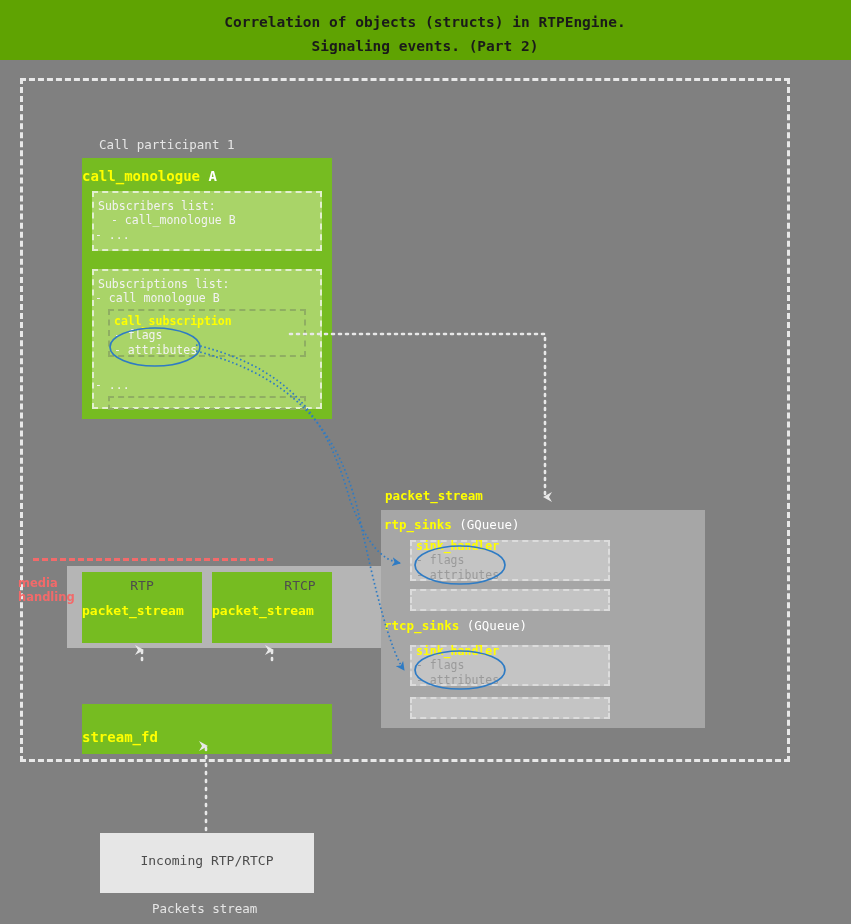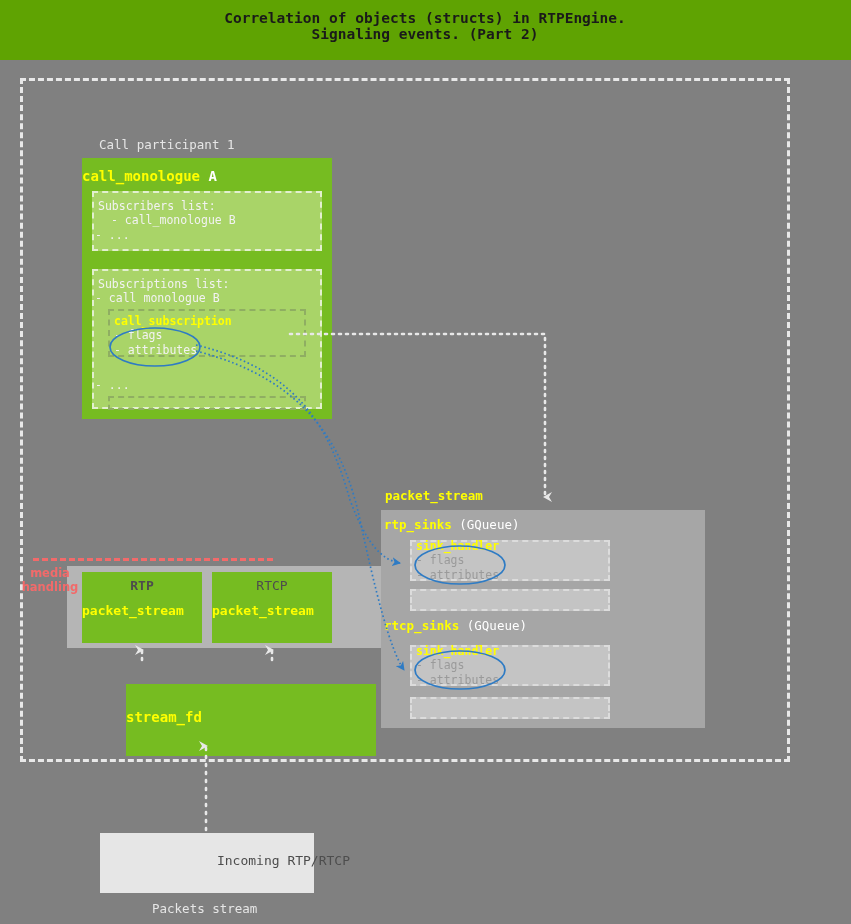--- a/index.html
+++ b/index.html
@@ -12,21 +12,21 @@
   .stage{position:absolute;left:0;top:0;width:851px;height:924px;}
 
   
   .header{
     position:absolute;left:0;top:0;width:851px;height:60px;
     background:#5fa302;
   }
   .hdr-title{
     position:absolute;left:160px;top:10px;width:530px;
     text-align:center;color:#1a1a1a;
-    font-size:14.5px;line-height:16px;font-weight:bold;
+    font-size:14.5px;line-height:24px;font-weight:bold;
     font-family:"DejaVu Sans Mono","Liberation Mono",monospace;
     white-space:pre-line;
   }
   
   .logo{position:absolute;left:30px;top:4px;width:110px;height:54px;}
   .logo svg{display:block;}
 
   
   .outer-dashed{
     position:absolute;left:20px;top:78px;width:770px;height:684px;
@@ -74,23 +74,24 @@
 
   
   .media-strip{
     position:absolute;background:#b5b5b5;
   }
   .media-dash{
     position:absolute;border-top:3px dashed #f26a6a;
   }
   .media-lbl{
     position:absolute;color:#f26a6a;font-weight:bold;font-size:11.5px;
-    line-height:14px;text-align:center;
+    line-height:14px;
     font-family:"DejaVu Sans","Liberation Sans",sans-serif;
     white-space:pre-line;
+    margin-top:10px;
   }
   .sub-top-lbl{
     position:absolute;width:100%;text-align:center;color:#4d4d4d;
     font-size:13px;font-family:"DejaVu Sans Mono","Liberation Mono",monospace;
   }
 
   
   .ps-panel{
     position:absolute;left:381px;top:510px;width:324px;height:218px;
     background:#a6a6a6;
@@ -115,24 +116,23 @@
     font-family:"DejaVu Sans Mono","Liberation Mono",monospace;
     white-space:pre;
   }
 
   
   .incoming{
     position:absolute;left:100px;top:833px;width:214px;height:60px;
     background:#e6e6e6;
   }
   .incoming span{
-    position:absolute;left:0;top:20px;width:100%;text-align:right;
+    position:absolute;left:0;top:20px;width:100%;text-align:center;
     color:#4d4d4d;font-size:13px;
     font-family:"DejaVu Sans Mono","Liberation Mono",monospace;
-    margin-left:36px;
   }
 
   
   .overlay{position:absolute;left:0;top:0;width:851px;height:924px;pointer-events:none;}
 </style>
 </head>
 <body>
 
 <div class="stage">
 
@@ -166,30 +166,30 @@
   <div class="lgtext" style="left:95px;top:378px;">- ...</div>
   <div class="subpanel" style="left:108px;top:396px;width:198px;height:14px;"></div>
 
 
   <div class="media-strip" style="left:67px;top:566px;width:314px;height:82px;"></div>
   <div class="media-dash" style="left:33px;top:558px;width:240px;"></div>
   <div class="media-lbl" style="left:18px;top:566px;width:64px;">media
 handling</div>
 
   <div class="gbox" style="left:82px;top:572px;width:120px;height:71px;">
-    <div class="sub-top-lbl" style="top:6px;font-weight:bold;">RTP</div>
+    <div class="sub-top-lbl" style="top:6px;">RTP</div>
     <div class="gbox-title" style="top:31px;font-size:13px;">packet_stream</div>
   </div>
 
-  <div class="gbox" style="left:212px;top:572px;width:120px;height:71px;">
+  <div class="gbox" style="left:212px;top:572px;width:120px;height:71px;padding-left:28px;">
     <div class="sub-top-lbl" style="top:6px;">RTCP</div>
     <div class="gbox-title" style="top:31px;font-size:13px;">packet_stream</div>
   </div>
 
-  <div class="gbox" style="left:82px;top:684px;width:250px;height:72px;margin-left:44px;">
+  <div class="gbox" style="left:82px;top:704px;width:250px;height:50px;">
     <div class="gbox-title" style="top:25px;">stream_fd</div>
   </div>
 
   <div class="ps-lbl-yellow" style="left:385px;top:488px;">packet_stream</div>
 
   <div class="ps-panel"></div>
 
   <div class="ps-lbl-yellow" style="left:384px;top:517px;"><span>rtp_sinks</span><span class="ps-lbl-gq">&nbsp;</span><span class="ps-lbl-gq">(GQueue)</span></div>
 
   <div class="sink-box" style="left:410px;top:540px;width:200px;height:41px;"></div>

